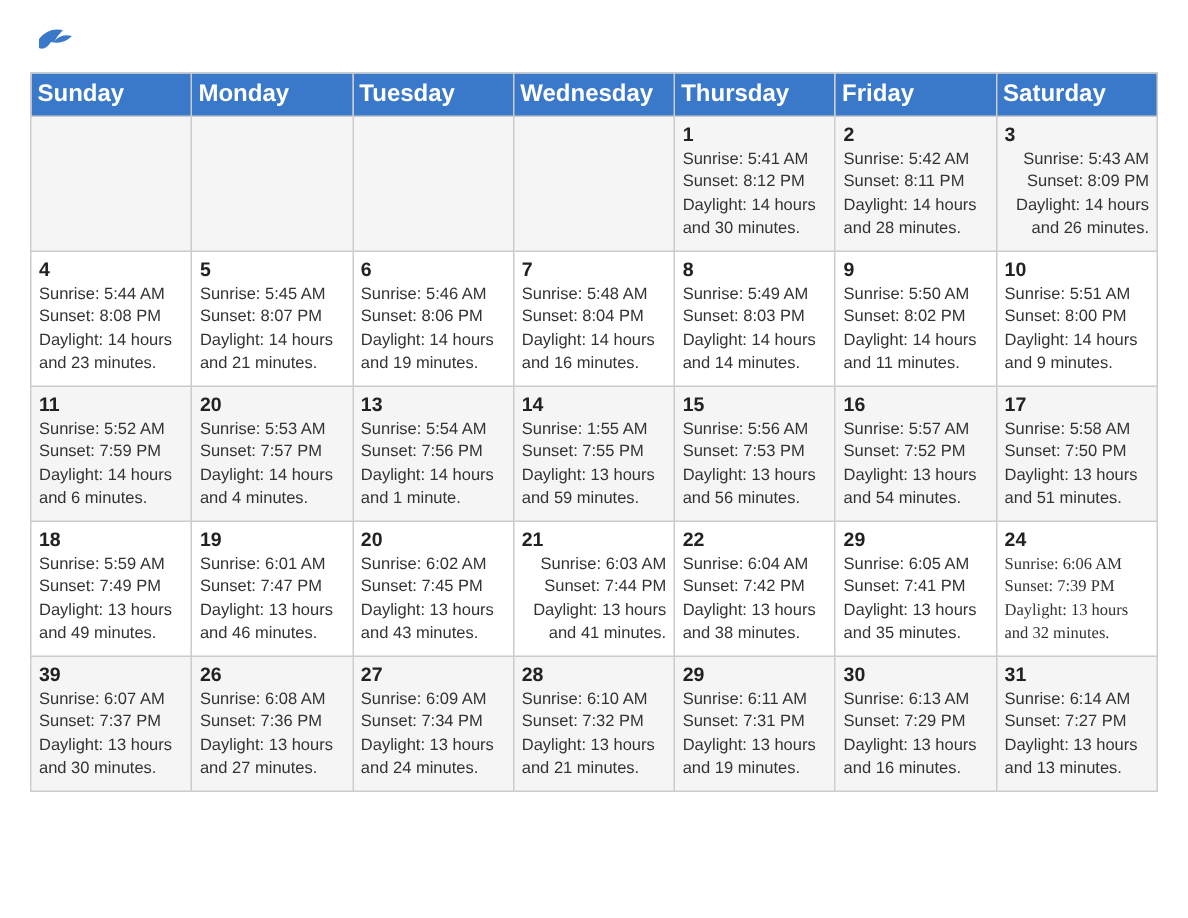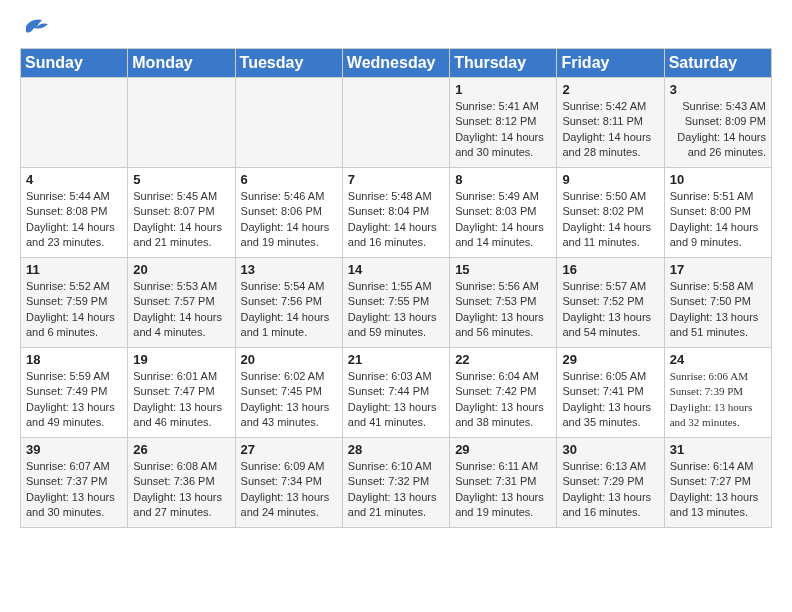--- a/index.html
+++ b/index.html
@@ -276,21 +276,21 @@
         </td>
         <td>
           <span class="day-num">20</span>
           <div class="cell-info" style="white-space: pre-line;">Sunrise: 6:02 AM
 Sunset: 7:45 PM
 Daylight: 13 hours
 and 43 minutes.</div>
         </td>
         <td>
           <span class="day-num">21</span>
-          <div class="cell-info" style="white-space: pre-line;">Sunrise: 6:03 AM
+          <div class="cell-info" style="white-space: pre-line; text-align: right;">Sunrise: 6:03 AM
 Sunset: 7:44 PM
 Daylight: 13 hours
 and 41 minutes.</div>
         </td>
         <td>
           <span class="day-num">22</span>
           <div class="cell-info" style="white-space: pre-line;">Sunrise: 6:04 AM
 Sunset: 7:42 PM
 Daylight: 13 hours
 and 38 minutes.</div>

